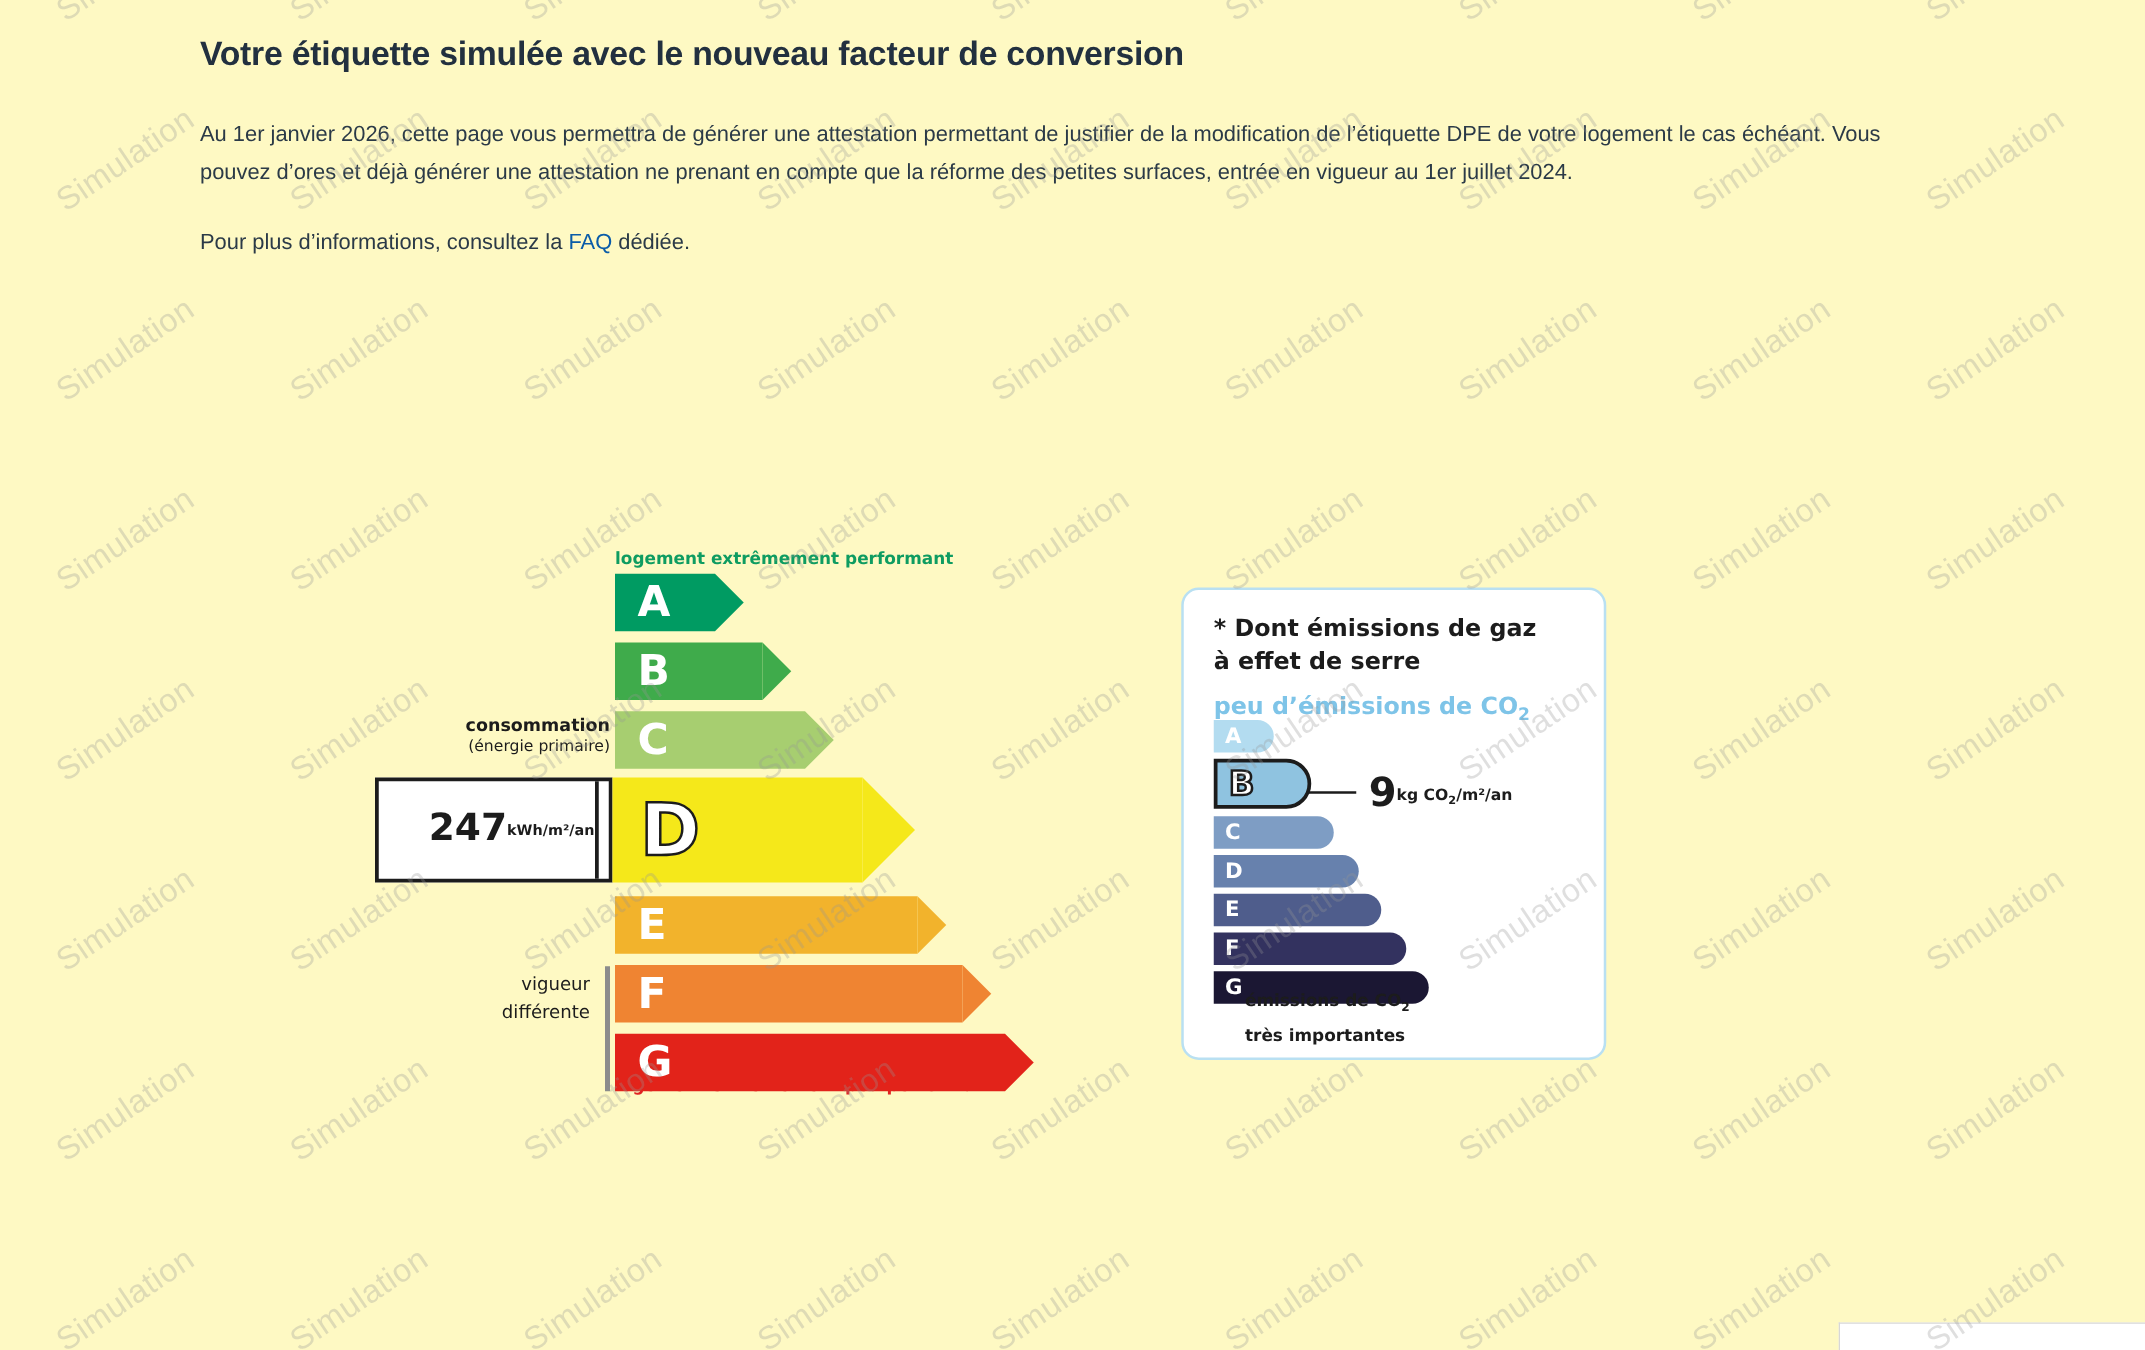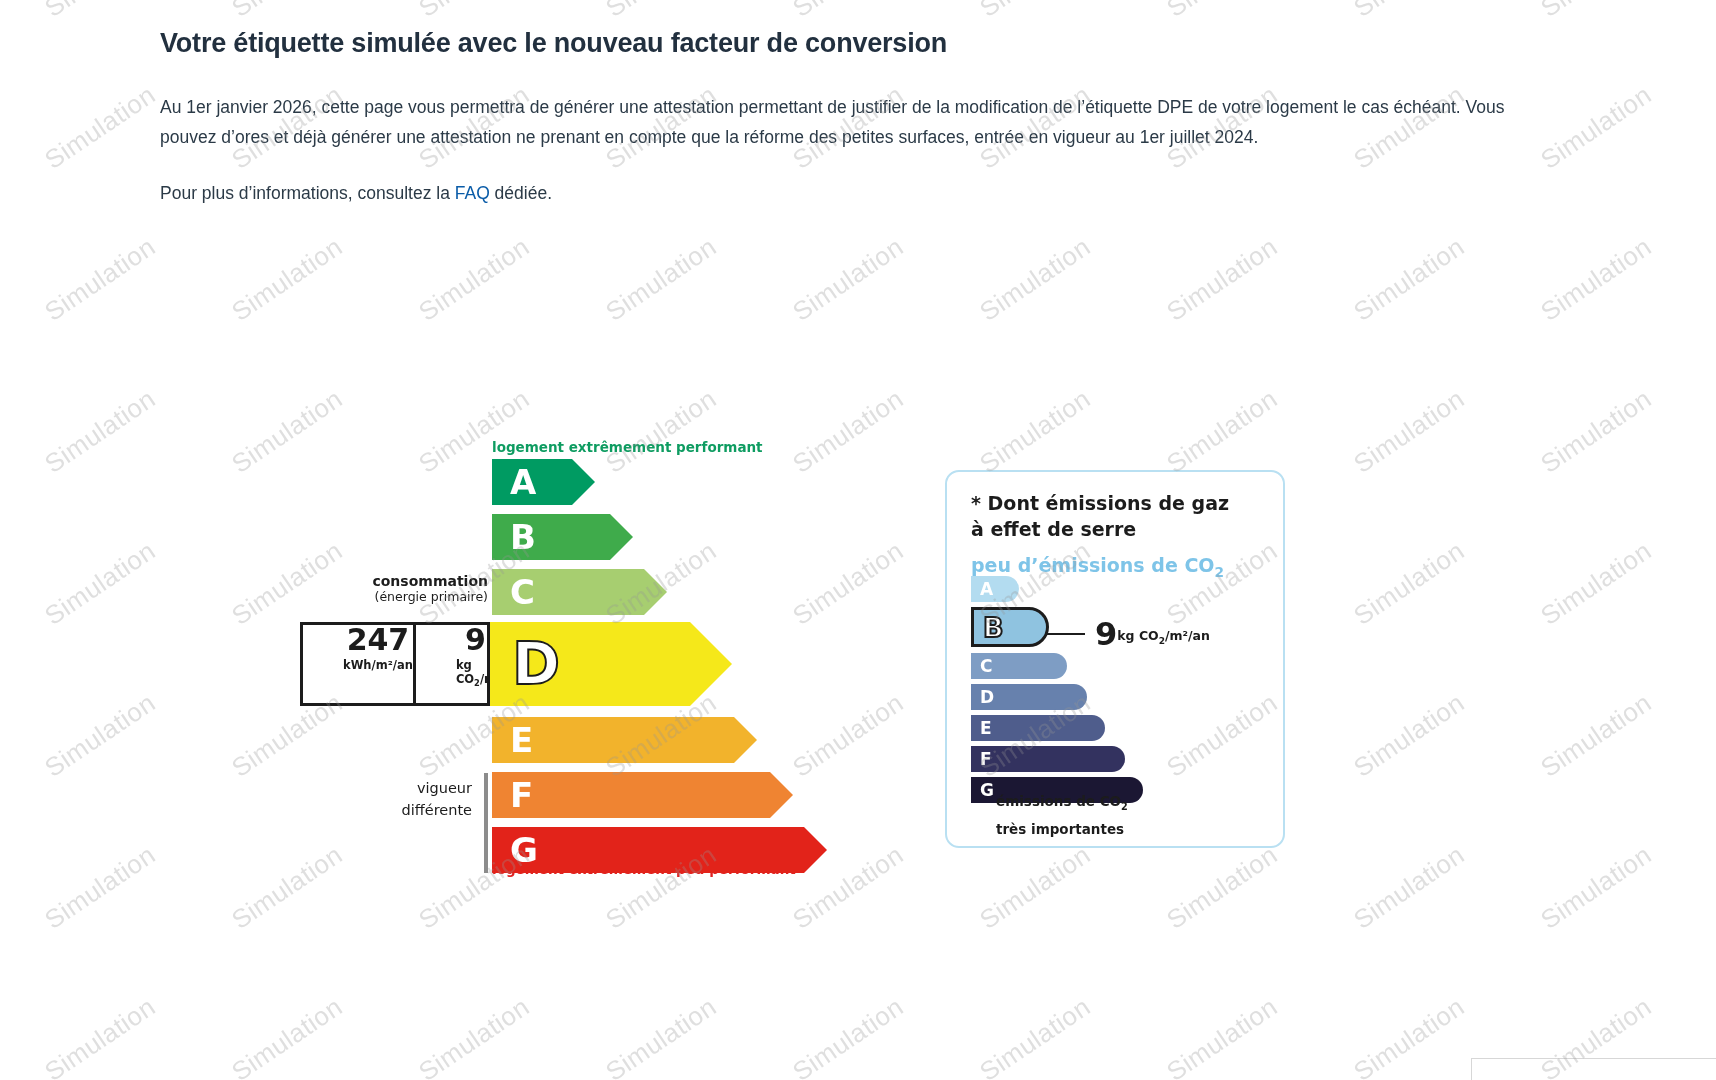--- a/index.html
+++ b/index.html
@@ -23,21 +23,21 @@
     color: rgba(150,150,150,0.30);
     transform: rotate(-34deg);
     white-space: nowrap;
     letter-spacing: .5px;
   }
   
   #page {
     position: absolute;
     left: 0; top: 0;
     width: 1716px; height: 1080px;
-    background: #ffffff;
+    background: #fef9c3;
     z-index: 1;
   }
   .content {
     position: absolute;
     left: 160px;
     top: 0;
     width: 1430px;
   }
   h1.title {
     font-size: 27px;
@@ -129,22 +129,23 @@
   .valbox {
     width: 190px;
     height: 84px;
     border: 3px solid #1c1c1c;
     background: #fff;
     display: flex;
   }
   .valcell {
     flex: 1;
     display: flex;
-    flex-direction: column;
+    flex-direction: row;
     align-items: center;
+    justify-content: center;
     padding-left: 40px;
   }
   .valcell + .valcell { border-left: 3px solid #1c1c1c; }
   .valcell .big {
     font-size: 30px;
     font-weight: bold;
     color: #1c1c1c;
     font-family: "DejaVu Sans", sans-serif;
     line-height: 1;
     margin-bottom: 3px;

